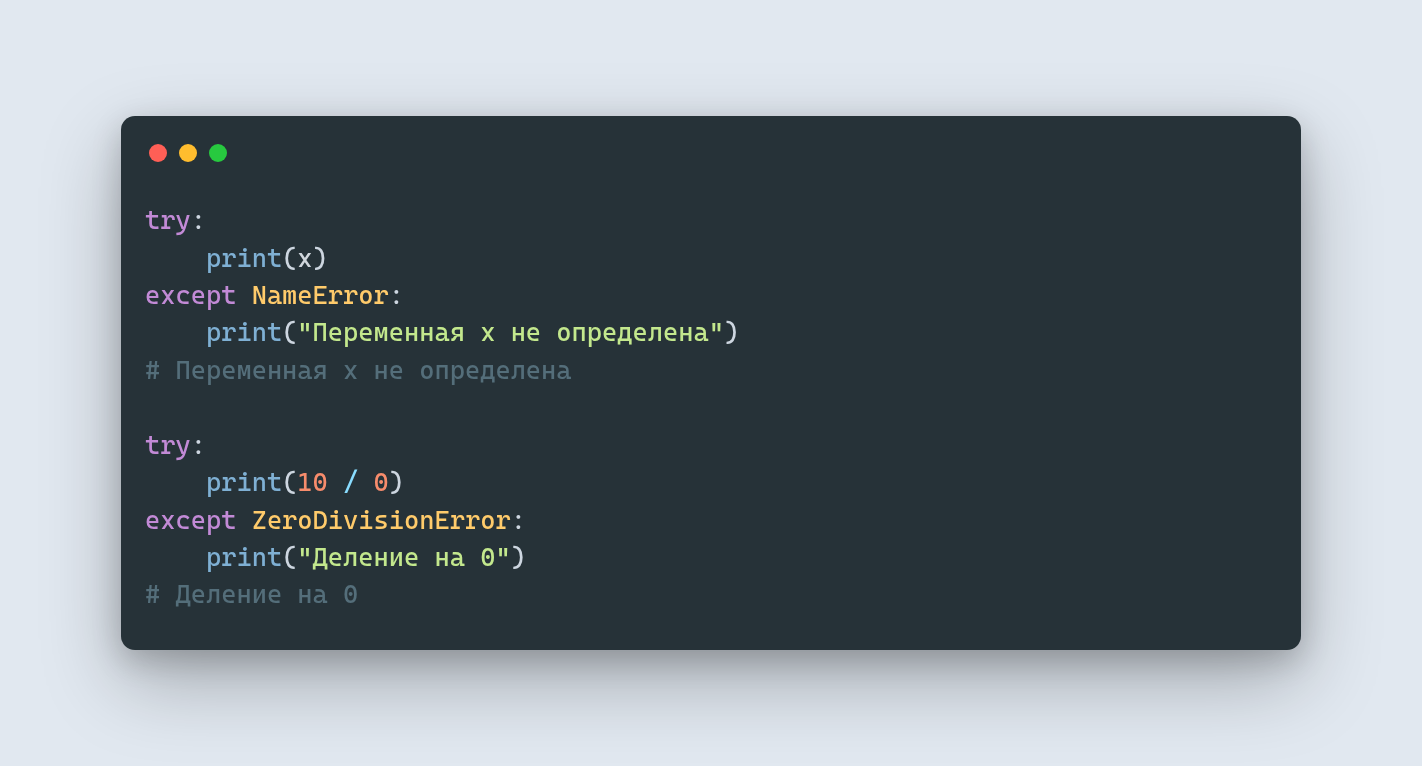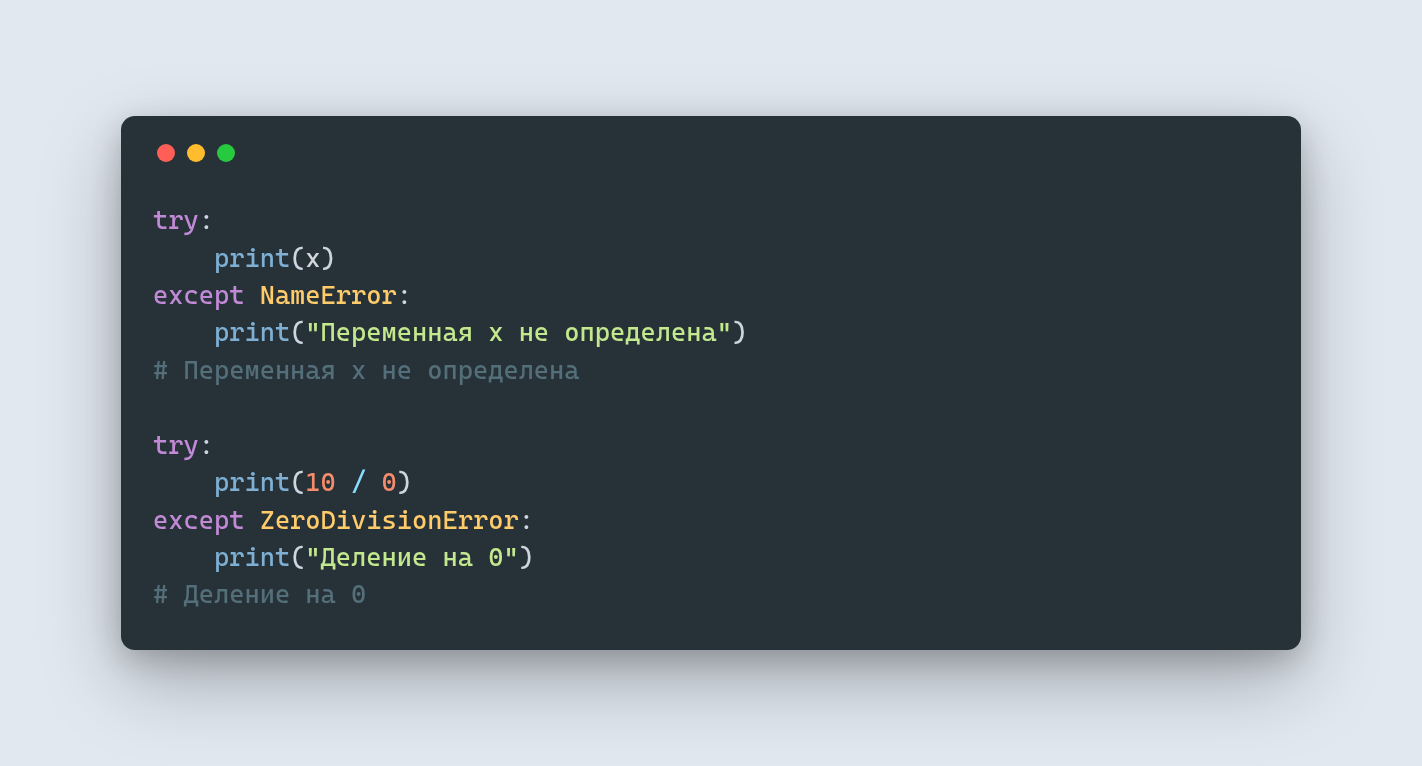--- a/index.html
+++ b/index.html
@@ -10,21 +10,21 @@
     display: flex;
     align-items: center;
     justify-content: center;
     font-family: ui-monospace, "SF Mono", "Cascadia Code", Menlo, Consolas, monospace;
   }
   .window {
     width: 1180px;
     background: #263238;
     border-radius: 14px;
     box-shadow: 0 30px 80px rgba(0,0,0,0.28), 0 10px 30px rgba(0,0,0,0.18);
-    padding: 28px 32px 36px 32px;
+    padding: 28px 32px 36px 24px;
   }
   .titlebar {
     display: flex;
     gap: 12px;
     margin-bottom: 40px;
     margin-left: 4px;
   }
   .dot {
     width: 18px;
     height: 18px;

